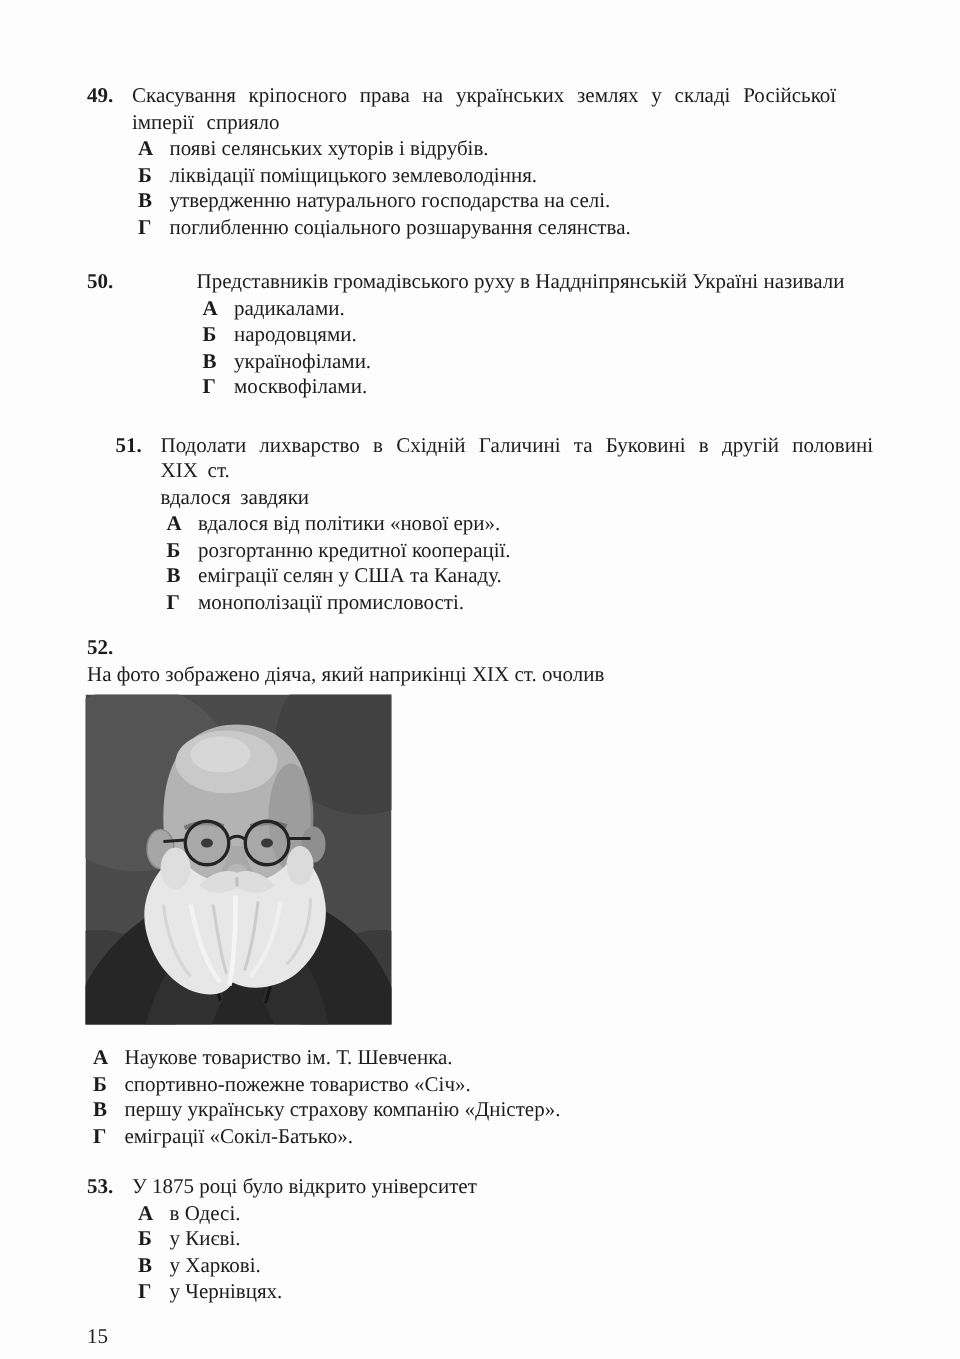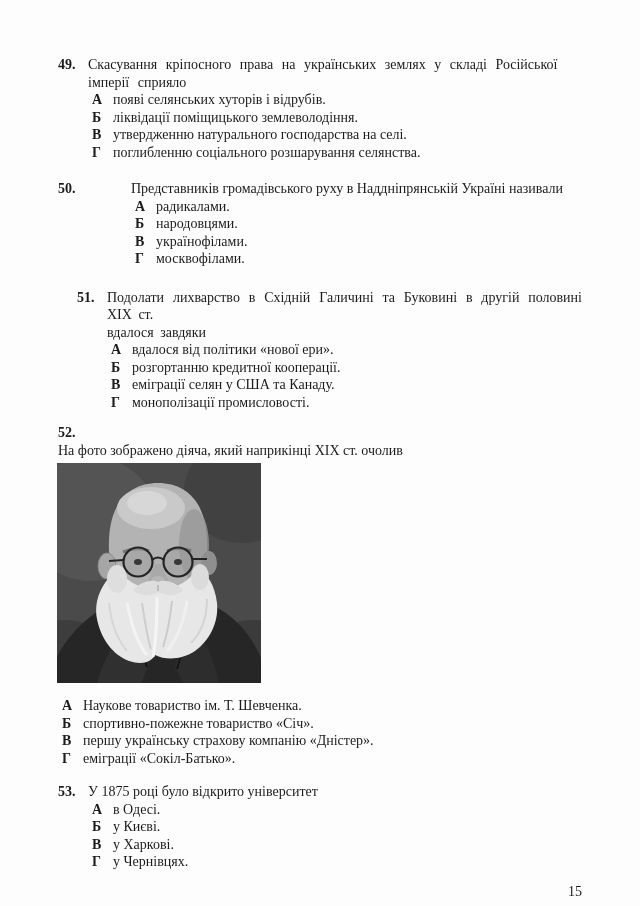--- a/index.html
+++ b/index.html
@@ -45,21 +45,21 @@
   }
   .otext { flex: 1; }
   .photo-wrap {
     margin: 4px 0 14px -1px;
     width: 204px;
     height: 220px;
     line-height: 0;
   }
   .page-footer {
     margin-top: 12px;
-    text-align: right;
+    text-align: left;
   }
 </style>
 </head>
 <body>
 
 <div class="content">
 
   <div class="question q49">
     <div class="qnum">49.</div>
     <div class="qbody">

